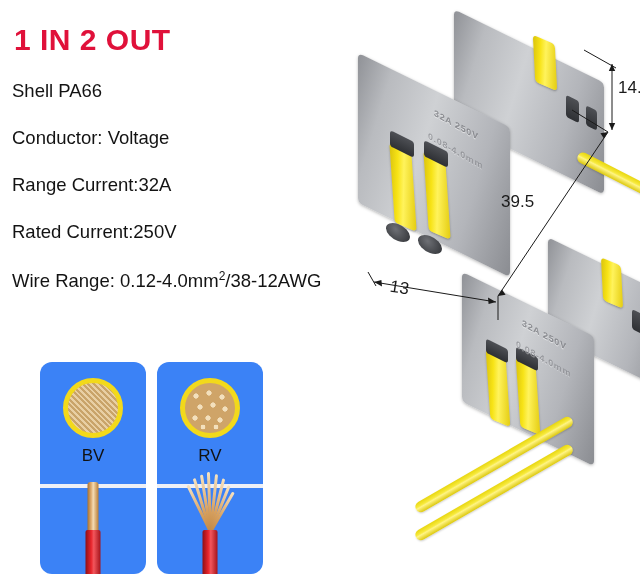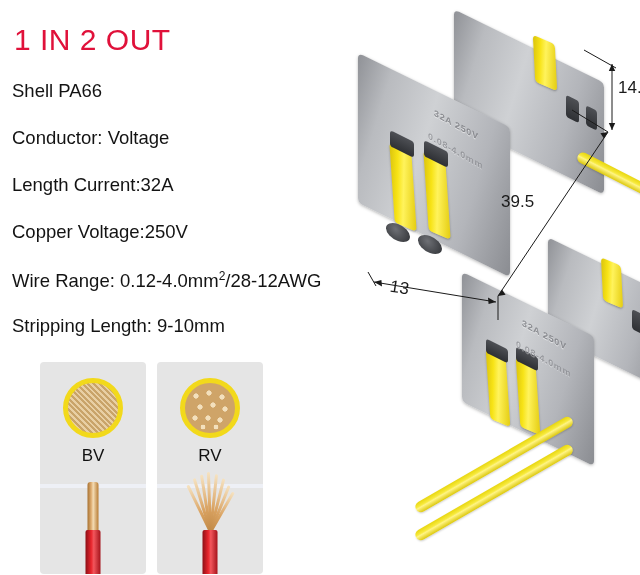--- a/index.html
+++ b/index.html
@@ -6,37 +6,37 @@
   body{
     width:640px;height:575px;position:relative;overflow:hidden;
     background:#ffffff;
     font-family:"Liberation Sans","DejaVu Sans",sans-serif;
     -webkit-font-smoothing:antialiased;
   }
 
   
   .heading{
     position:absolute;left:14px;top:25px;
-    font-size:30px;font-weight:normal;letter-spacing:.5px;
+    font-size:30px;font-weight:bold;letter-spacing:.5px;
     color:#e0113a;white-space:nowrap;line-height:1;
   }
 
   
   .specs{position:absolute;left:12px;top:82px;width:390px;}
   .spec-line{
     font-size:18.5px;color:#131313;line-height:1;
     height:47px;white-space:nowrap;
   }
   .spec-line sup{font-size:12px;vertical-align:super;}
 
   
   .wire-panels{position:absolute;left:40px;top:362px;display:flex;gap:11px;}
   .wpanel{
-    width:106px;height:212px;border-radius:4px;
-    background:#e5e5e5;position:relative;overflow:hidden;
+    width:106px;height:212px;border-radius:12px;
+    background:#3b82f6;position:relative;overflow:hidden;
   }
   .wpanel .divider{
     position:absolute;left:0;right:0;top:122px;height:4px;background:#eef0f6;
   }
   
   .xsec{
     position:absolute;left:50%;top:16px;transform:translateX(-50%);
     width:60px;height:60px;border-radius:50%;
     border:5px solid #f2d91b;box-sizing:border-box;
   }
@@ -122,24 +122,23 @@
   svg.dims{position:absolute;left:0;top:0;width:310px;height:575px;overflow:visible;}
 </style>
 </head>
 <body>
 
 <div class="heading">1 IN 2 OUT</div>
 
 <div class="specs">
   <div class="spec-line">Shell  PA66</div>
   <div class="spec-line">Conductor: Voltage</div>
-  <div class="spec-line">Length Current:32A</div>
-  <div class="spec-line">Copper Voltage:250V</div>
-  <div class="spec-line"><span>Wire Range: 0.12-4.0mm</span><sup>2</sup><span>/28-12AWG</span></div>
-  <div class="spec-line">Stripping Length: 9-10mm</div>
+  <div class="spec-line">Range Current:32A</div>
+  <div class="spec-line">Rated Current:250V</div>
+  <div class="spec-line"><span>Wire Range: 0.12-4.0mm</span><sup>2</sup><span>/38-12AWG</span></div>
 </div>
 
 <div class="wire-panels">
 
   <div class="wpanel">
     <div class="xsec solid"></div>
     <div class="wlabel">BV</div>
     <div class="divider"></div>
     <div class="wire-art">
       <div class="core-solid"></div>

